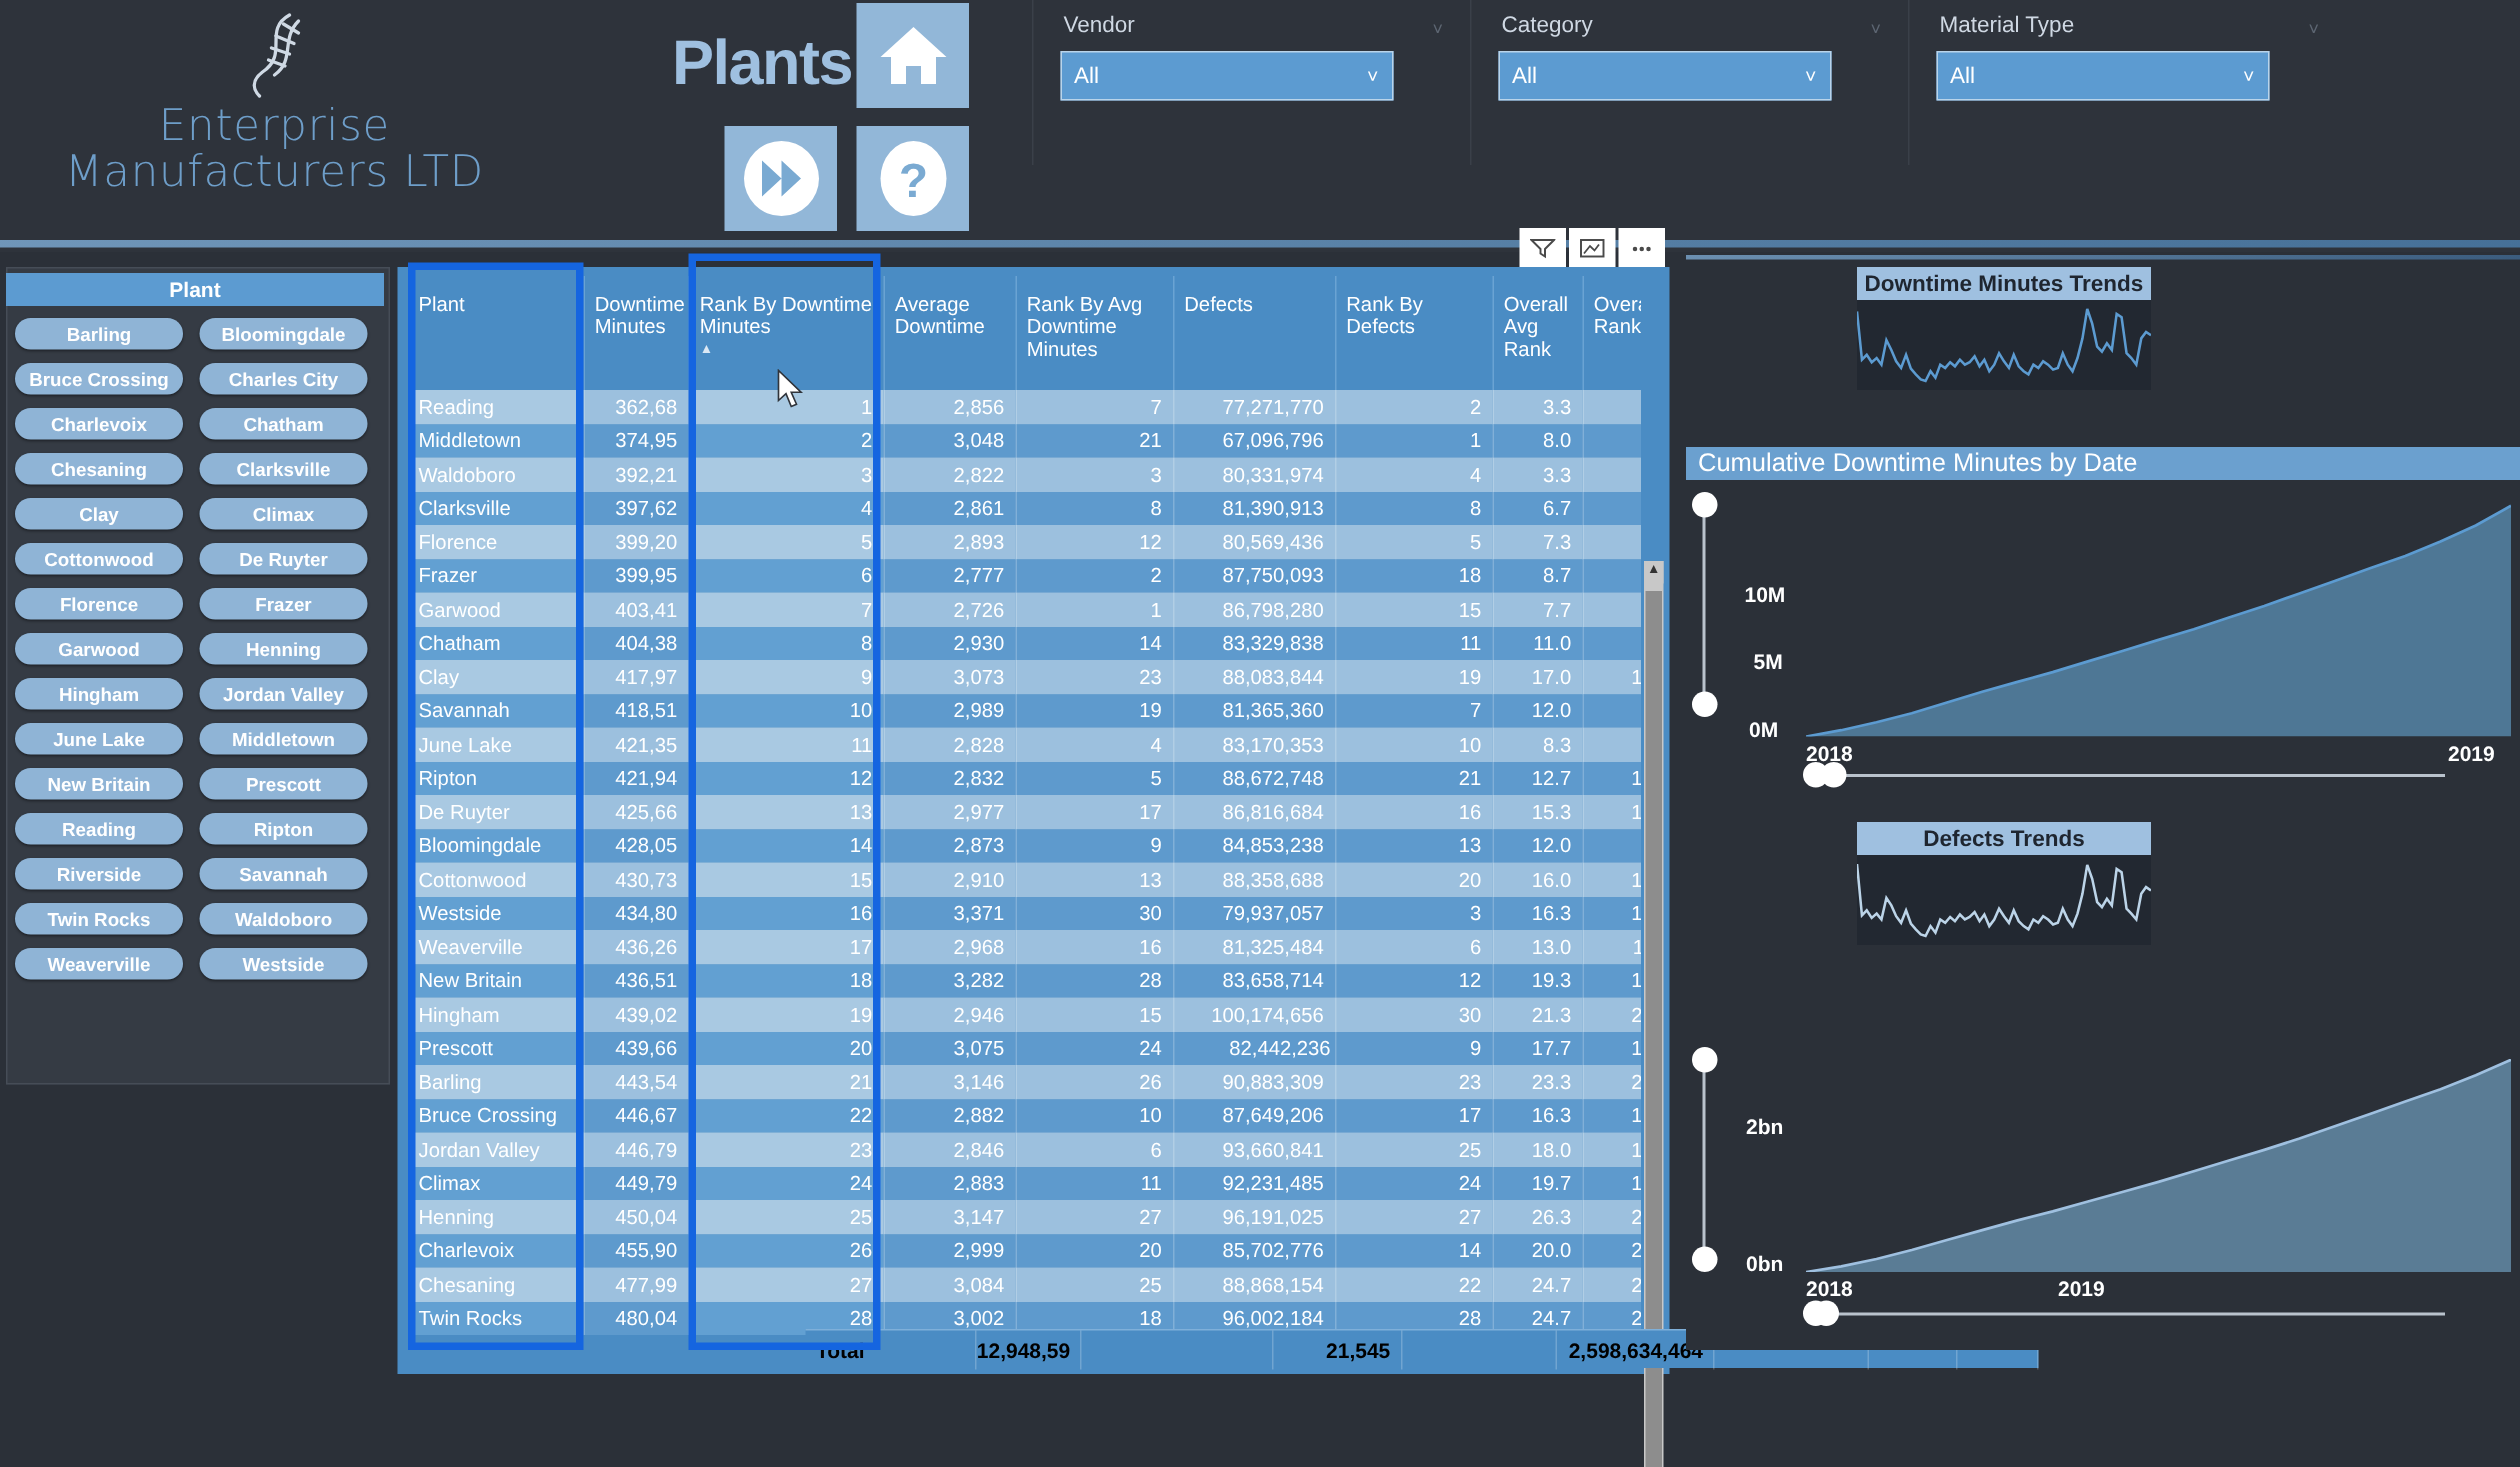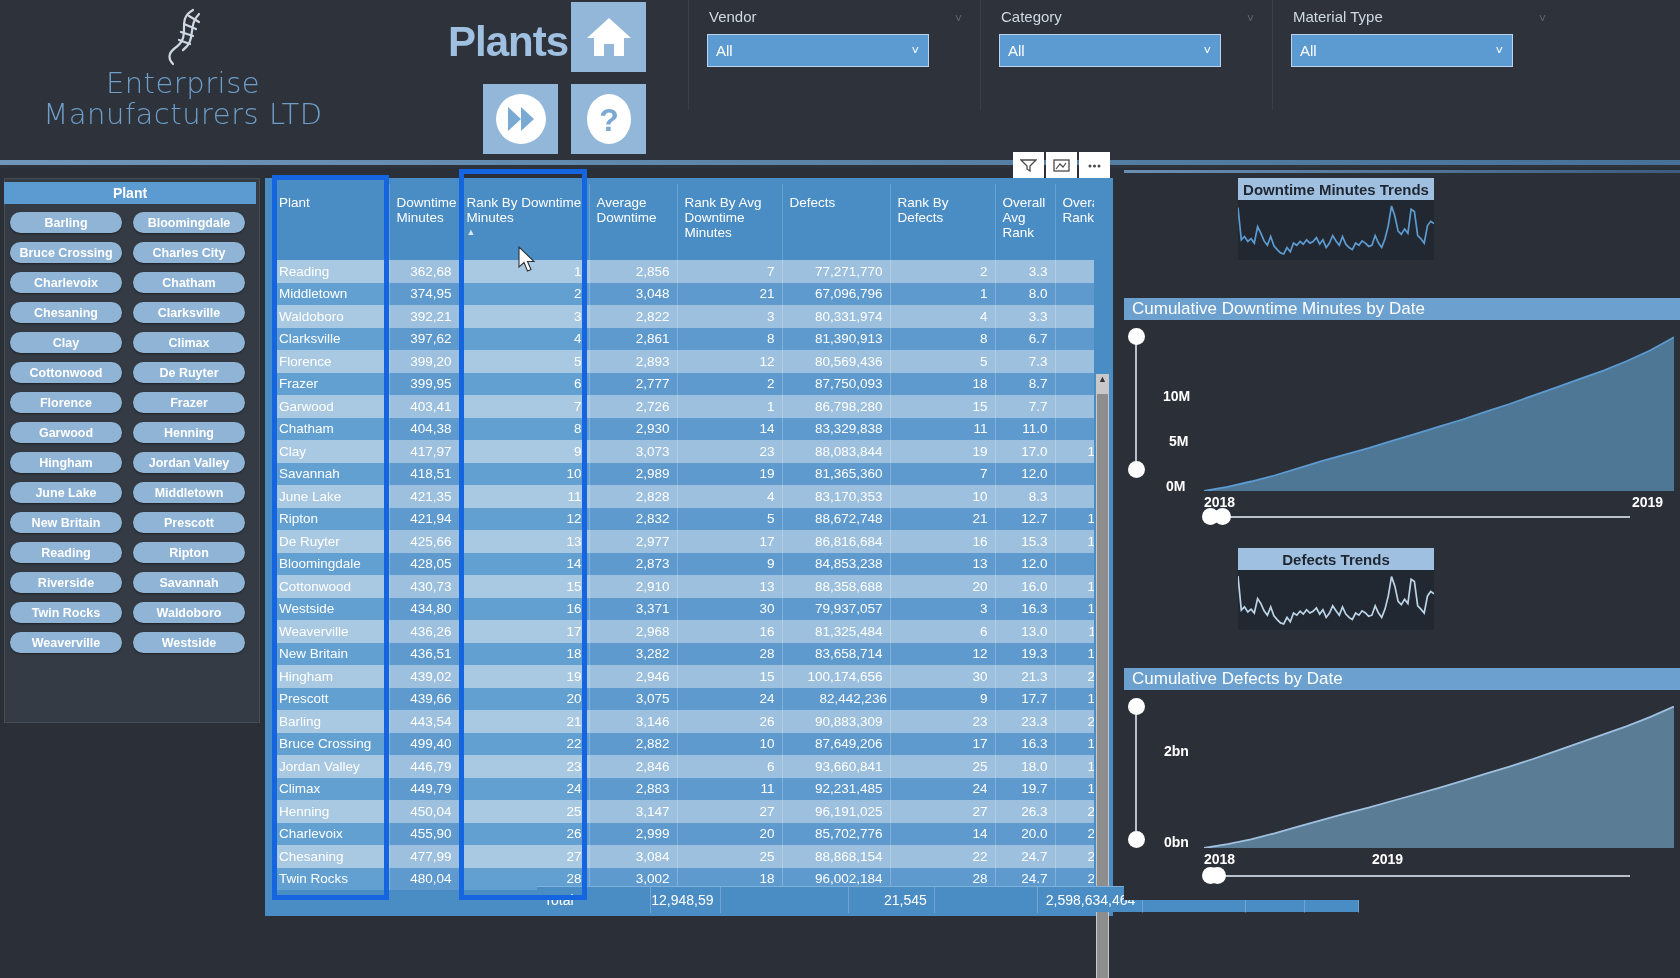--- a/index.html
+++ b/index.html
@@ -68,21 +68,21 @@
                   border-right:1px solid rgba(255,255,255,.22); white-space:nowrap; }
   table.grid td.num { text-align:right; }
   tr.odd td { background:#9cc0de; }
   tr.even td { background:#5e9acd; }
   tr.odd td.hl { background:#a9c9e2; }
   tr.even td.hl { background:#62a0d2; }
   .sort-caret { font-size:9px; color:#dbe8f4; display:block; margin-top:2px; }
   th.sorted { background:#4683b8; }
 
   .total-row { position:absolute; left:272px; bottom:4px; width:822px; height:26px;
-               background:#4a8cc4; color:#ffffff; font-size:14px; font-weight:normal;
+               background:#4a8cc4; color:#000000; font-size:14px; font-weight:bold;
                display:flex; align-items:center; border-top:1px solid #7fb0da; }
   .total-row .c { border-right:1px solid rgba(255,255,255,.22); height:26px;
                   display:flex; align-items:center; padding:0 7px; }
 
   
   .hlbox { position:absolute; border:5px solid #1565e0; pointer-events:none; }
   #hl-plant { left:272px; top:175px; width:117px; height:725px; }
   #hl-rank  { left:459px; top:169px; width:128px; height:731px; }
 
   
@@ -477,21 +477,21 @@
               <td class="num hl" style="width: 130px;">21</td>
               <td class="num" style="width: 88px;">3,146</td>
               <td class="num" style="width: 105px;">26</td>
               <td class="num" style="width: 108px;">90,883,309</td>
               <td class="num" style="width: 105px;">23</td>
               <td class="num" style="width: 60px;">23.3</td>
               <td class="num" style="width: 55px;">22</td>
             </tr>
             <tr class="even">
               <td class="hl" style="width: 117px;">Bruce Crossing</td>
-              <td class="num" style="width: 70px;">499,40</td>
+              <td class="num" style="width: 70px;">446,67</td>
               <td class="num hl" style="width: 130px;">22</td>
               <td class="num" style="width: 88px;">2,882</td>
               <td class="num" style="width: 105px;">10</td>
               <td class="num" style="width: 108px;">87,649,206</td>
               <td class="num" style="width: 105px;">17</td>
               <td class="num" style="width: 60px;">16.3</td>
               <td class="num" style="width: 55px;">14</td>
             </tr>
             <tr class="odd">
               <td class="hl" style="width: 117px;">Jordan Valley</td>
@@ -631,21 +631,20 @@
   <div class="card" style="left:1238px; top:548px; width:196px; height:82px;">
     <div class="card-title">Defects Trends</div>
     <div class="spark" style="height:60px;">
       <svg id="spark-defects" width="196" height="60" viewBox="0 0 196 60" preserveAspectRatio="none">
           <path d="M0.0 6.0 L3.3 40.2 L6.5 36.9 L9.8 41.9 L13.1 39.1 L16.3 43.0 L19.6 28.6 L22.9 33.6 L26.1 40.8 L29.4 45.2 L32.7 36.9 L35.9 45.7 L39.2 49.6 L42.5 52.9 L45.7 54.0 L49.0 47.4 L52.3 51.8 L55.5 43.0 L58.8 45.2 L62.1 41.3 L65.3 44.1 L68.6 39.7 L71.9 43.0 L75.1 41.3 L78.4 38.0 L81.7 44.1 L84.9 39.7 L88.2 47.4 L91.5 43.0 L94.7 35.8 L98.0 40.8 L101.3 45.2 L104.5 36.9 L107.8 44.1 L111.1 47.4 L114.3 49.6 L117.6 43.0 L120.9 45.2 L124.1 40.8 L127.4 43.0 L130.7 46.3 L133.9 45.2 L137.2 35.8 L140.5 43.0 L143.7 47.4 L147.0 39.1 L150.3 25.9 L153.5 6.6 L156.8 15.9 L160.1 31.4 L163.3 34.7 L166.6 29.2 L169.9 33.6 L173.1 9.3 L176.4 11.5 L179.7 35.8 L182.9 39.1 L186.2 43.0 L189.5 25.9 L192.7 21.4 L196.0 23.7" fill="none" stroke="#bcd4e8" stroke-width="1.7"></path>
         </svg>
     </div>
   </div>
 
   <div class="card" style="left:1124px; top:668px; width:556px; height:232px; background:#2b3038;">
-    <div class="card-title left">Cumulative Defects by Date</div>
 
     <div class="slider-v" style="left:6px; top:30px; height:150px;">
       <div class="track"></div>
       <div class="knob" style="top:0;"></div>
       <div class="knob" style="bottom:0;"></div>
     </div>
 
     <div class="axis-lbl" style="left:40px; top:75px;">2bn</div>
     <div class="axis-lbl" style="left:40px; top:166px;">0bn</div>
 

